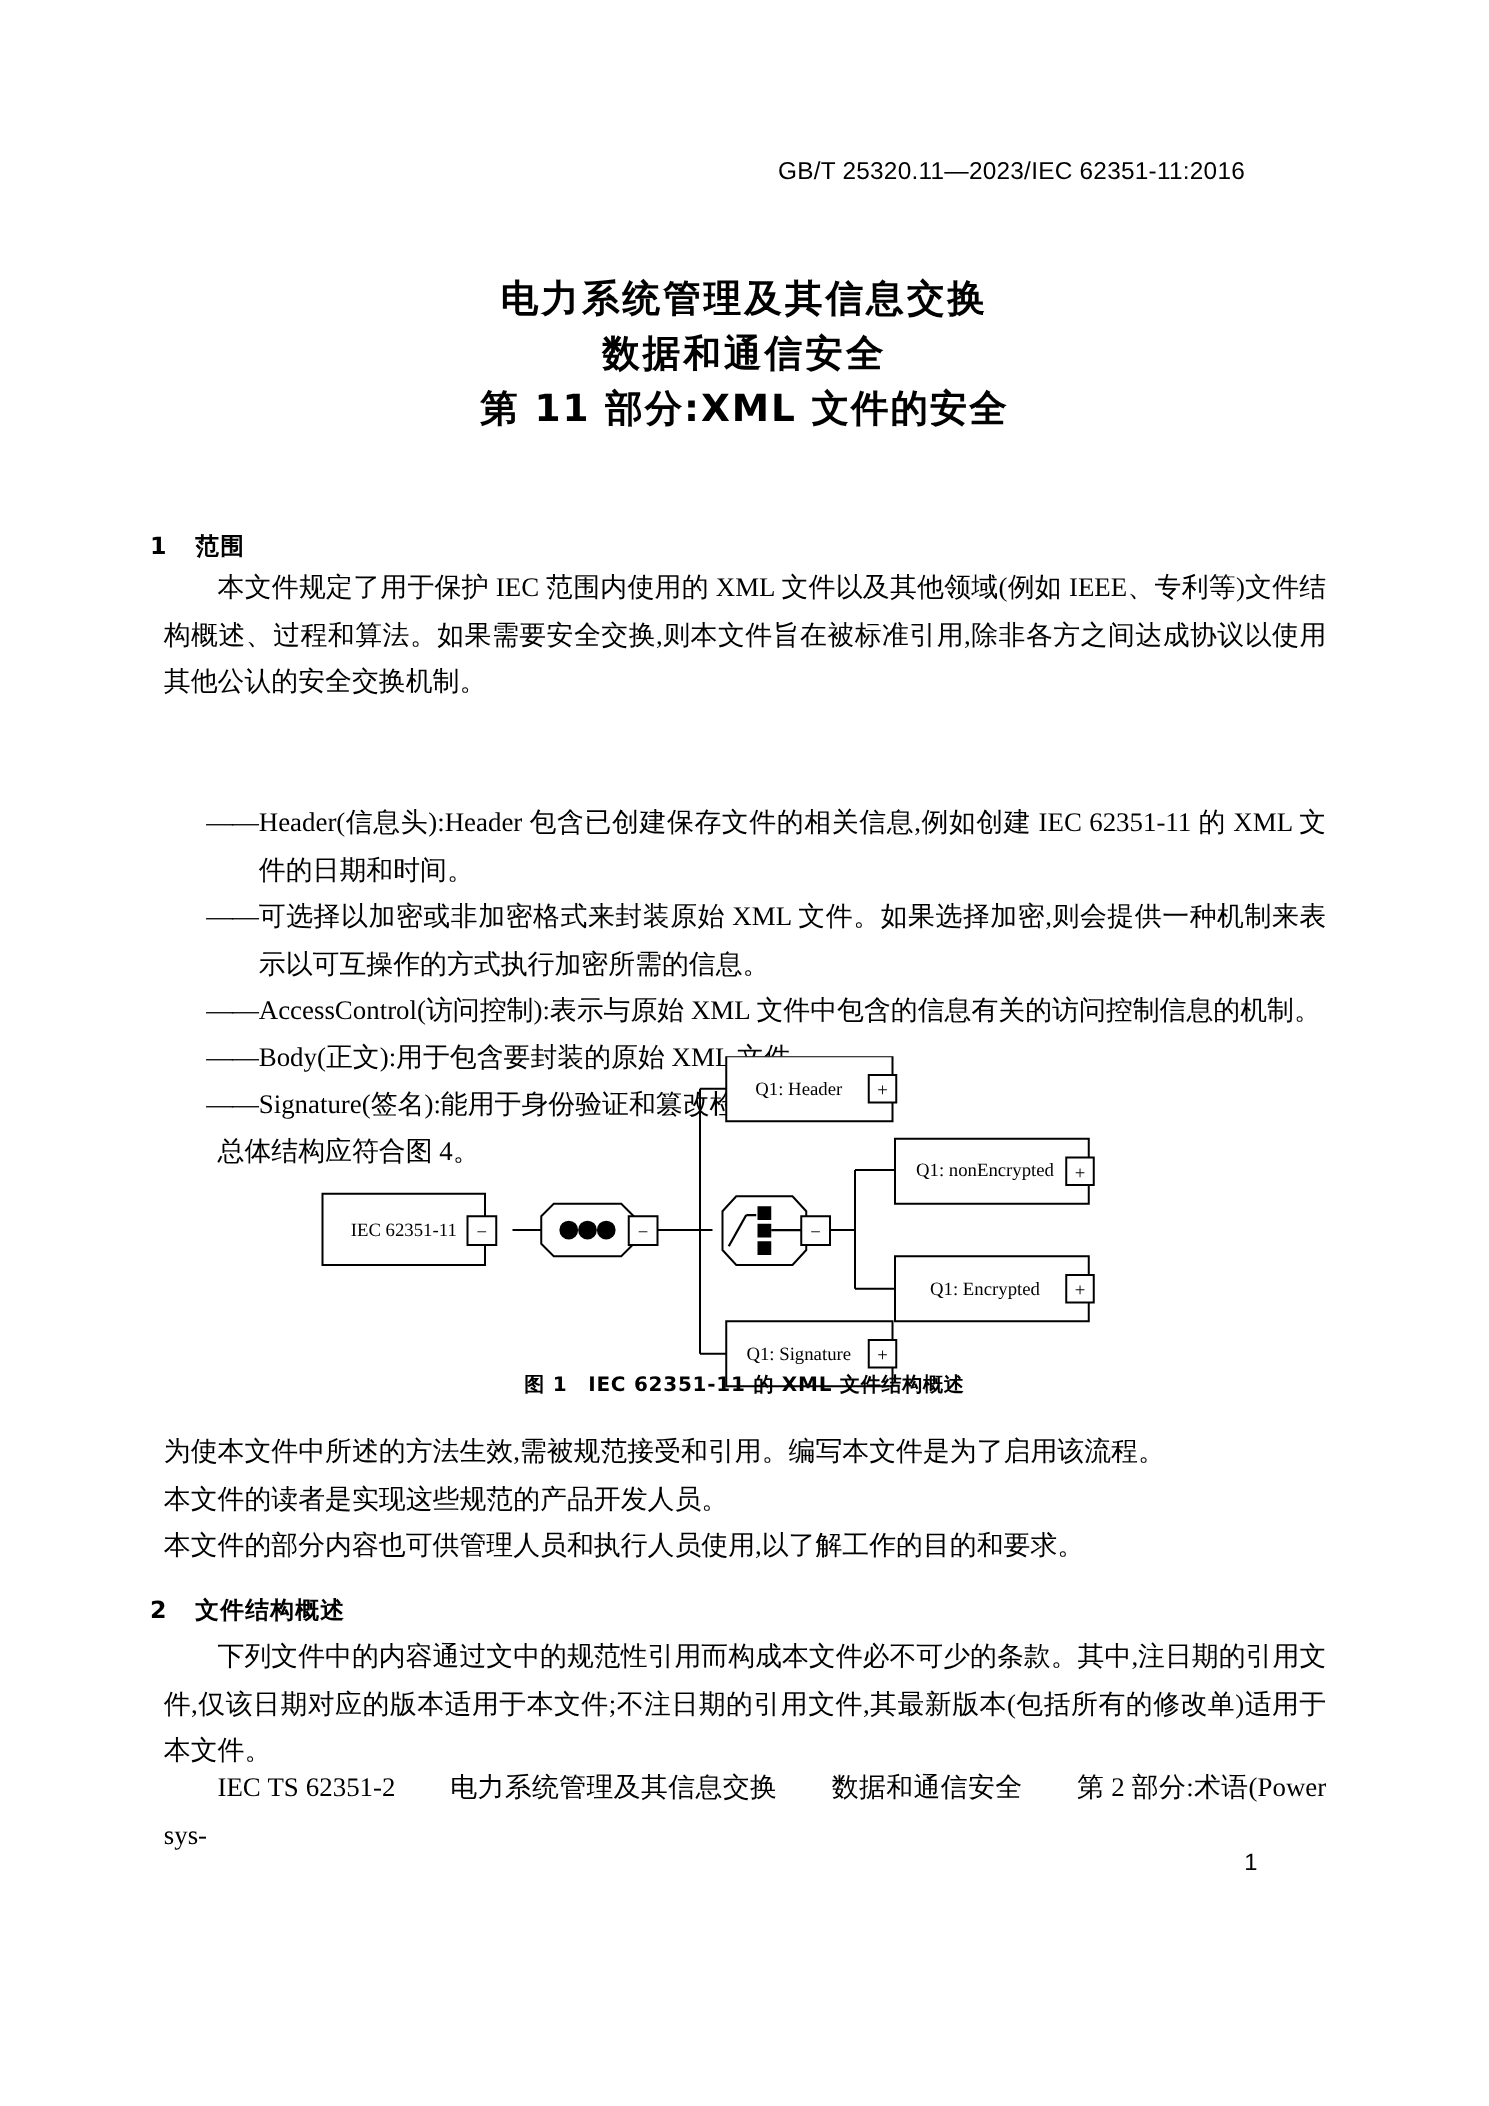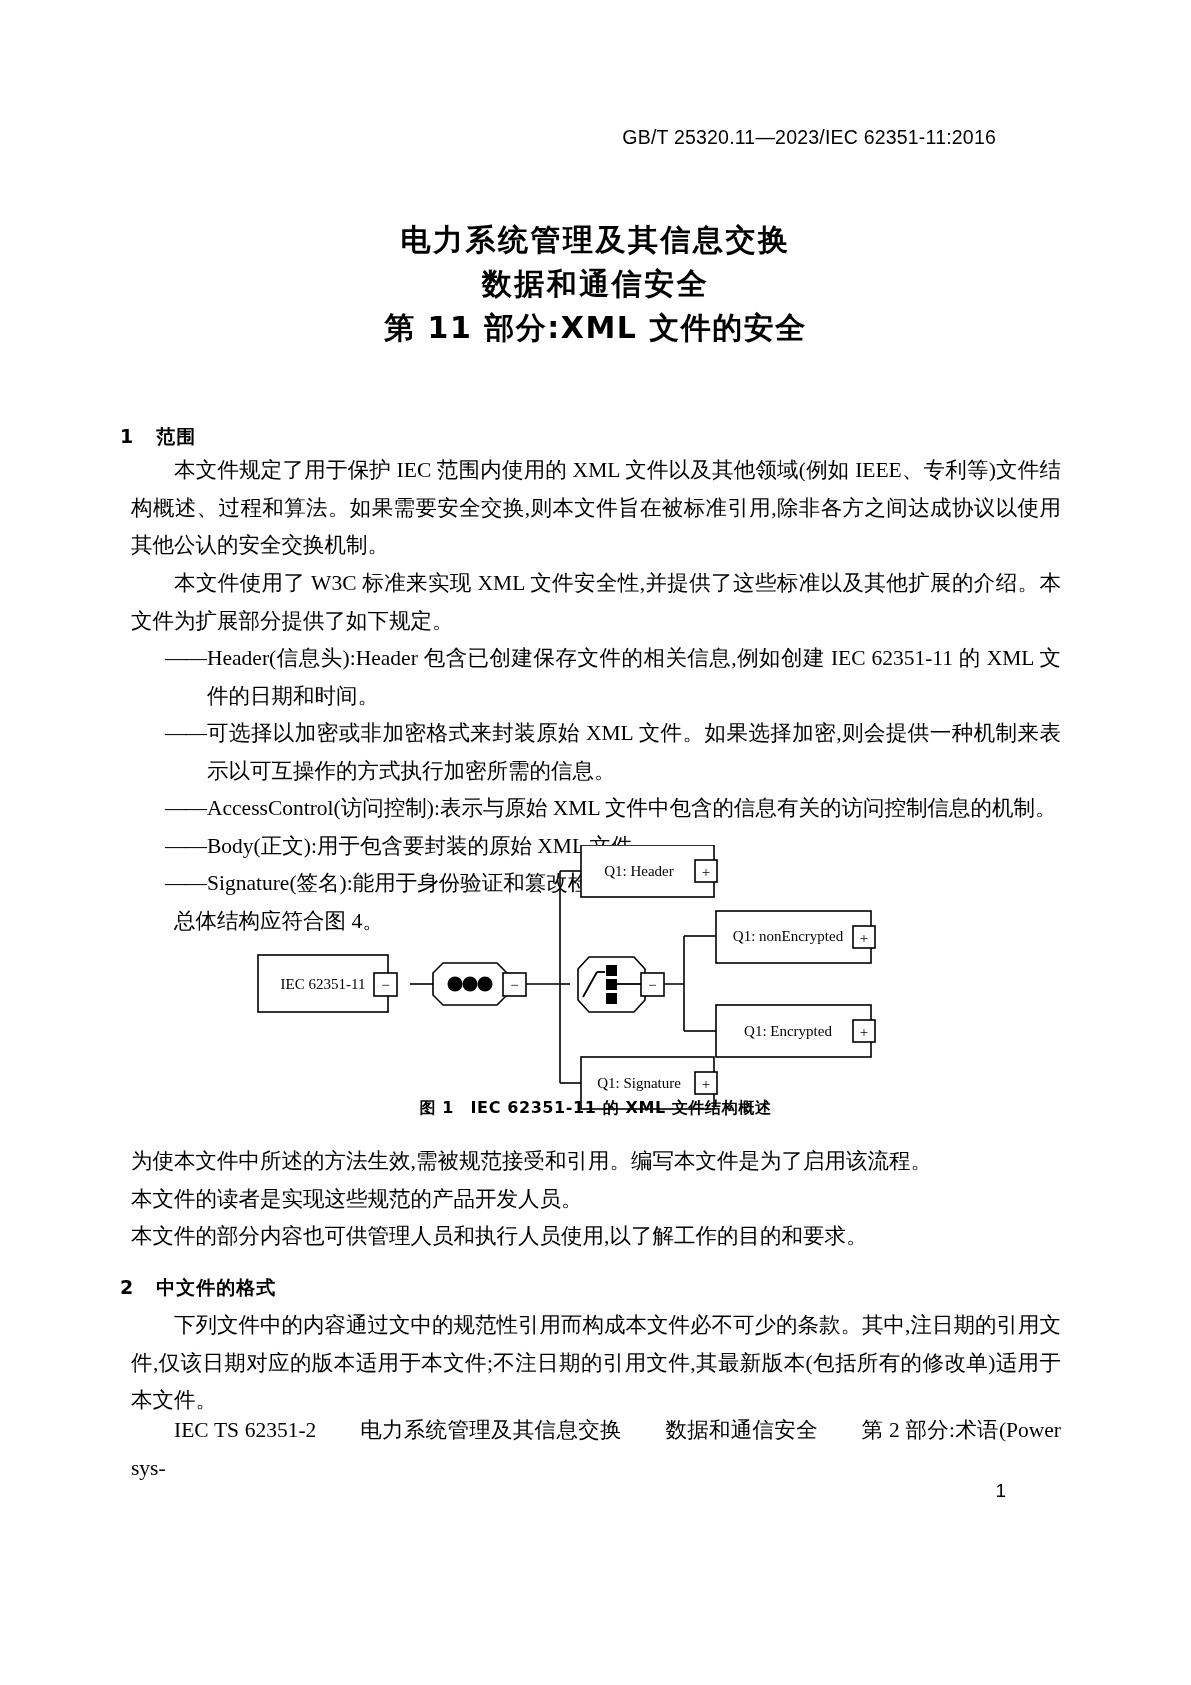--- a/index.html
+++ b/index.html
@@ -151,23 +151,20 @@
     <p class="title-line l2">数据和通信安全</p>
     <p class="title-line l3">第 11 部分:XML 文件的安全</p>
   </div>
 
   <div class="sec-heading" style="top:424px;">
     <span class="num">1</span><span>范围</span>
   </div>
 
   <div class="body-block" style="top:452px;">
     <p>本文件规定了用于保护 IEC 范围内使用的 XML 文件以及其他领域(例如 IEEE、专利等)文件结构概述、过程和算法。如果需要安全交换,则本文件旨在被标准引用,除非各方之间达成协议以使用其他公认的安全交换机制。</p>
-  </div>
-  <div class="body-block" style="top:565px;">
-    <p>本文件使用了 W3C 标准来实现 XML 文件安全性,并提供了这些标准以及其他扩展的介绍。本文件为扩展部分提供了如下规定。</p>
   </div>
 
   <div class="dash-list" style="top:640px;">
     <p class="dash-item">
       <span class="dash">——</span><span>Header(信息头):Header 包含已创建保存文件的相关信息,例如创建 IEC 62351-11 的 XML 文件的日期和时间。</span>
     </p>
     <p class="dash-item">
       <span class="dash">——</span><span>可选择以加密或非加密格式来封装原始 XML 文件。如果选择加密,则会提供一种机制来表示以可互操作的方式执行加密所需的信息。</span>
     </p>
     <p class="dash-item">
@@ -265,21 +262,21 @@
 
   <div class="fig-caption">图 1　IEC 62351-11 的 XML 文件结构概述</div>
 
   <div class="body-block" style="top:1143px;">
     <p class="noindent">为使本文件中所述的方法生效,需被规范接受和引用。编写本文件是为了启用该流程。</p>
     <p class="noindent">本文件的读者是实现这些规范的产品开发人员。</p>
     <p class="noindent">本文件的部分内容也可供管理人员和执行人员使用,以了解工作的目的和要求。</p>
   </div>
 
   <div class="sec-heading" style="top:1275px;">
-    <span class="num">2</span><span>中文件的格式</span>
+    <span class="num">2</span><span>文件结构概述</span>
   </div>
 
   <div class="body-block" style="top:1307px;">
     <p>下列文件中的内容通过文中的规范性引用而构成本文件必不可少的条款。其中,注日期的引用文件,仅该日期对应的版本适用于本文件;不注日期的引用文件,其最新版本(包括所有的修改单)适用于本文件。</p>
   </div>
 
   <div class="body-block" style="top:1412px;">
     <p>IEC TS 62351-2　　电力系统管理及其信息交换　　数据和通信安全　　第 2 部分:术语(Power sys-</p>
   </div>
 

